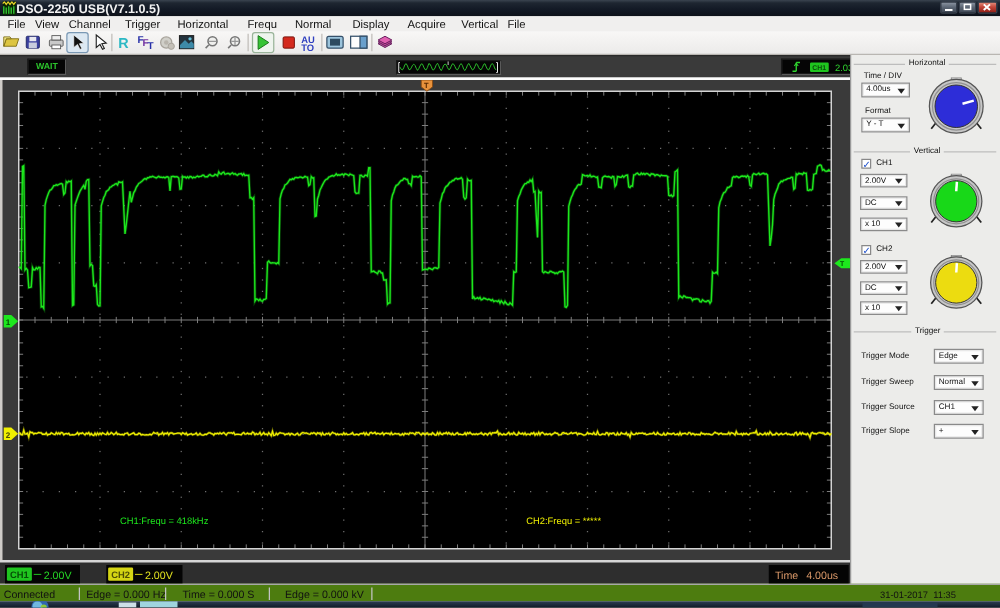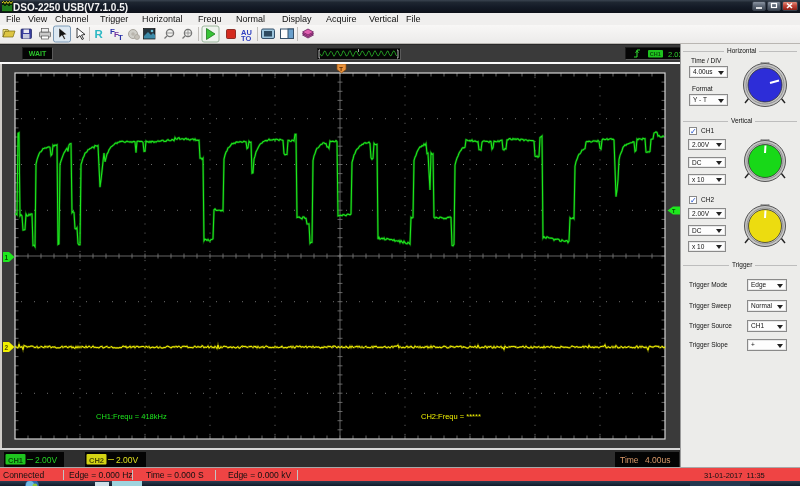--- a/index.html
+++ b/index.html
@@ -17,21 +17,21 @@
 #scope{left:0;top:64px;}
 #chbar{left:0;top:448px;width:680px;height:19px;background:#2e2e2e;border-top:2px solid #d6d6d6;}
 .chbox{position:absolute;top:2px;height:15px;background:#040404;}
 #panel{left:680px;top:44px;width:120px;height:423px;background:#ececea;border-left:1px solid #9a9a9a;}
 .glabel{position:absolute;font-size:6.5px;color:#111;background:#ececea;padding:0 3px;}
 .gline{position:absolute;height:1px;background:#bdbdbd;width:114px;left:2px;}
 .plabel{position:absolute;font-size:6.5px;color:#111;}
 .combo{position:absolute;background:#fdfdfd;border:1px solid #8a8a8a;font-size:6.5px;color:#111;line-height:9px;padding-left:3px;box-shadow:inset 0 0 0 1px #e8e8e8;}
 .combo .arr{position:absolute;right:3px;top:3px;width:0;height:0;border-left:3px solid transparent;border-right:3px solid transparent;border-top:4px solid #222;}
 .cb{position:absolute;width:8px;height:8px;background:#fff;border:1px solid #888;font-size:8px;line-height:8px;color:#1a4ecc;text-align:center;}
-#statusbar{left:0;top:467px;width:800px;height:14px;background:#ef4444;border-top:1px solid #a8a8a8;font-size:8.5px;color:#111;}
+#statusbar{left:0;top:467px;width:800px;height:14px;background:#4d7c0f;border-top:1px solid #a8a8a8;font-size:8.5px;color:#111;}
 #statusbar span{position:absolute;top:2px;}
 .ssep{position:absolute;top:2px;width:1px;height:10px;background:#c3c3c3;}
 #taskbar{left:0;top:481px;width:800px;height:5px;background:linear-gradient(180deg,#2c3e52,#101a28);}
 </style></head><body>
 
 <div class="abs" id="titlebar">
   <svg class="abs" style="left:2px;top:1px" width="11" height="11" viewBox="0 0 11 11">
     <rect width="11" height="11" fill="#0a2505"></rect>
     <path d="M0 2 L1.5 0.5 L3 2.5 L4.5 0.5 L6 2.5 L7.5 0.5 L9 2.5 L10.5 0.5" stroke="#e8d22a" stroke-width="1" fill="none"></path>
     <path d="M1 10 V4 M3 10 V5 M5 10 V4 M7 10 V5 M9 10 V4" stroke="#2eb82e" stroke-width="1.2" fill="none"></path>

